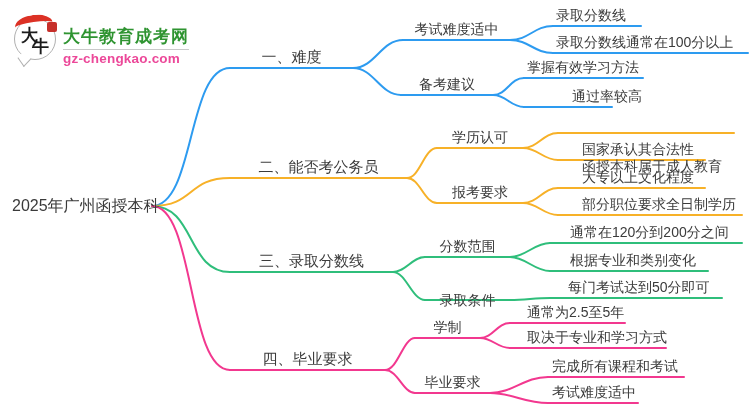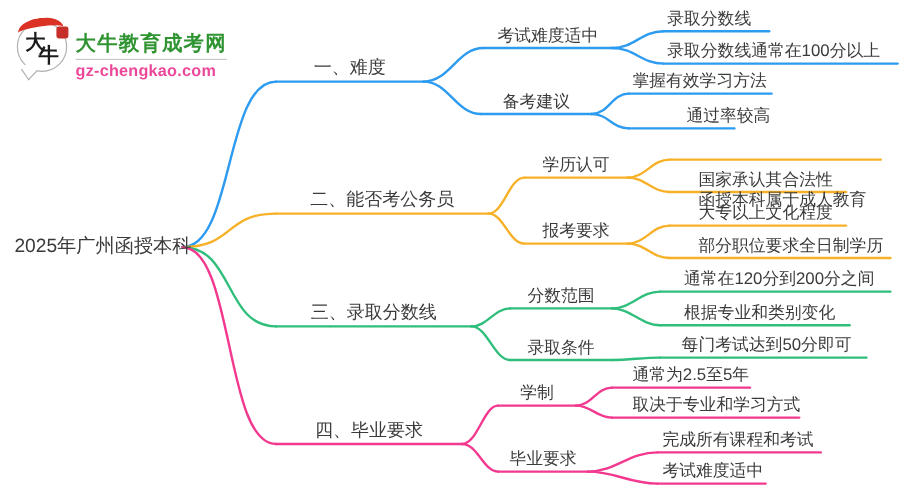--- a/index.html
+++ b/index.html
@@ -133,21 +133,21 @@
   <div class="mnode" style="left:582px;top:128px;margin-top:28px;">函授本科属于成人教育</div>
   <div class="mnode" style="left:582px;top:139px;">国家承认其合法性</div>
   <div class="mnode center" style="left:437px;top:182px;width:86px;">报考要求</div>
   <div class="mnode" style="left:582px;top:167px;">大专以上文化程度</div>
   <div class="mnode" style="left:582px;top:194px;">部分职位要求全日制学历</div>
 
   <div class="mnode branch center" style="left:230px;top:251px;width:163px;">三、录取分数线</div>
   <div class="mnode center" style="left:425px;top:236px;width:85px;">分数范围</div>
   <div class="mnode" style="left:570px;top:222px;">通常在120分到200分之间</div>
   <div class="mnode" style="left:570px;top:250px;">根据专业和类别变化</div>
-  <div class="mnode center" style="left:425px;top:279px;width:85px;">录取条件</div>
+  <div class="mnode center" style="left:425px;top:290px;width:85px;">录取条件</div>
   <div class="mnode" style="left:568px;top:277px;">每门考试达到50分即可</div>
 
   <div class="mnode branch center" style="left:230px;top:349px;width:155px;">四、毕业要求</div>
   <div class="mnode center" style="left:415px;top:317px;width:65px;">学制</div>
   <div class="mnode" style="left:527px;top:302px;">通常为2.5至5年</div>
   <div class="mnode" style="left:527px;top:327px;">取决于专业和学习方式</div>
   <div class="mnode" style="left:552px;top:356px;">完成所有课程和考试</div>
   <div class="mnode center" style="left:415px;top:372px;width:75px;">毕业要求</div>
   <div class="mnode" style="left:552px;top:382px;">考试难度适中</div>
 

